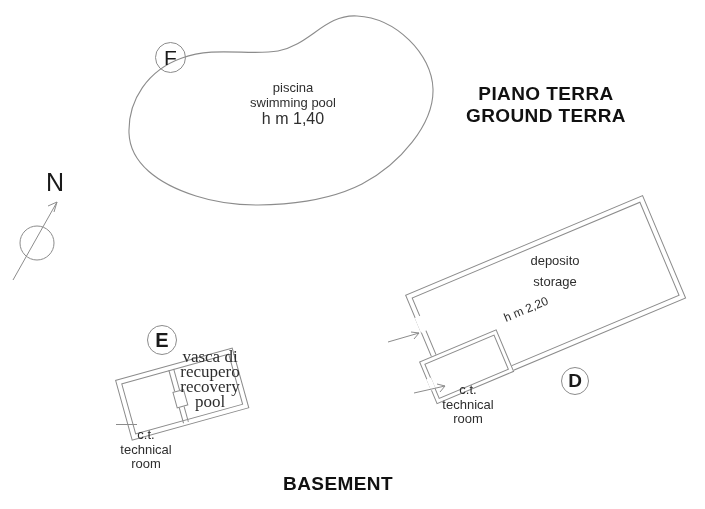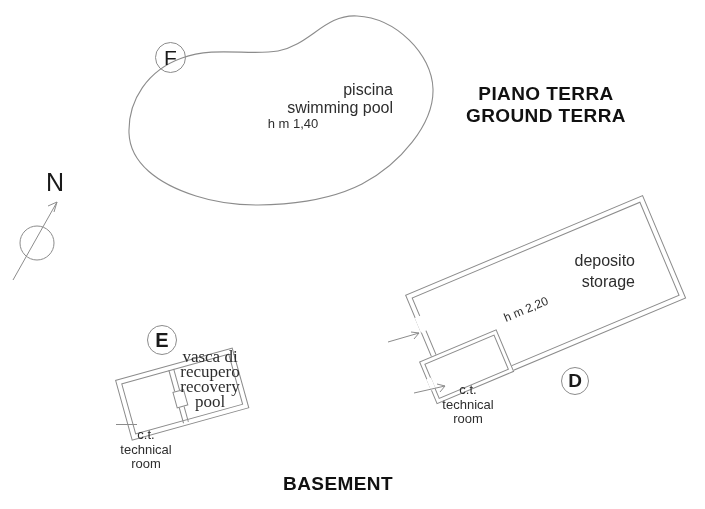--- a/index.html
+++ b/index.html
@@ -36,23 +36,23 @@
     background:var(--background);border:1px solid var(--line);box-sizing:border-box;}
   .tech-annex .inner-wall{inset:3px;}
   .divider{position:absolute;left:53px;top:4px;width:6px;height:55px;
     border-left:1px solid var(--line);border-right:1px solid var(--line);box-sizing:border-box;}
   .hatch{position:absolute;left:51px;top:26px;width:12px;height:17px;
     border:1px solid var(--line);background:var(--background);box-sizing:border-box;}
   .tilted-note{position:absolute;left:55px;top:52px;width:100px;text-align:center;
     font-size:12px;color:var(--label-text);}
   .door-tick{position:absolute;left:116px;top:424px;width:21px;height:0;
     border-top:1px solid var(--line);}
-  .s17{font-size:16px;text-align:right;}
+  .s17{font-size:13px;}
   .s13{font-size:13px;line-height:14.5px;margin-top:37px;}
-  .s11{font-size:13px;}
+  .s11{font-size:16px;}
 </style>
 </head>
 <body>
 
 <div id="plan">
 
   <svg class="line-art" style="left:118px;top:8px;" width="325" height="205" viewBox="0 0 325 205">
     <path d="M 64,50
              C 30,62 10,92 11,125
              C 12,155 40,176 78,188

